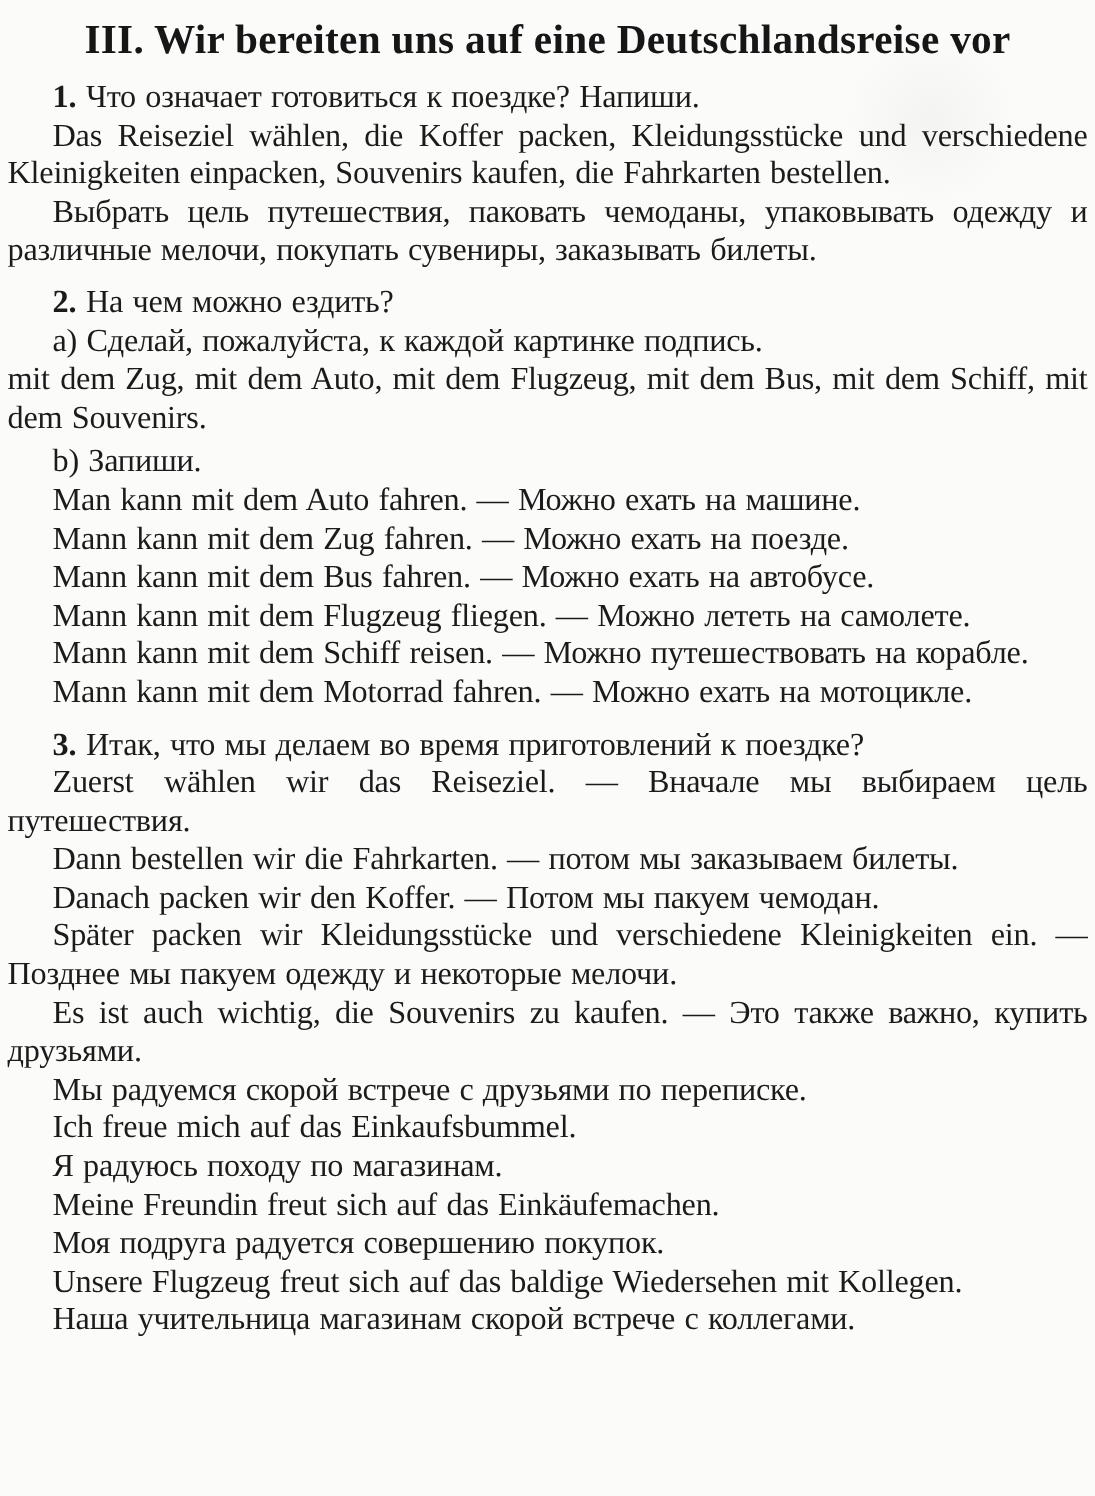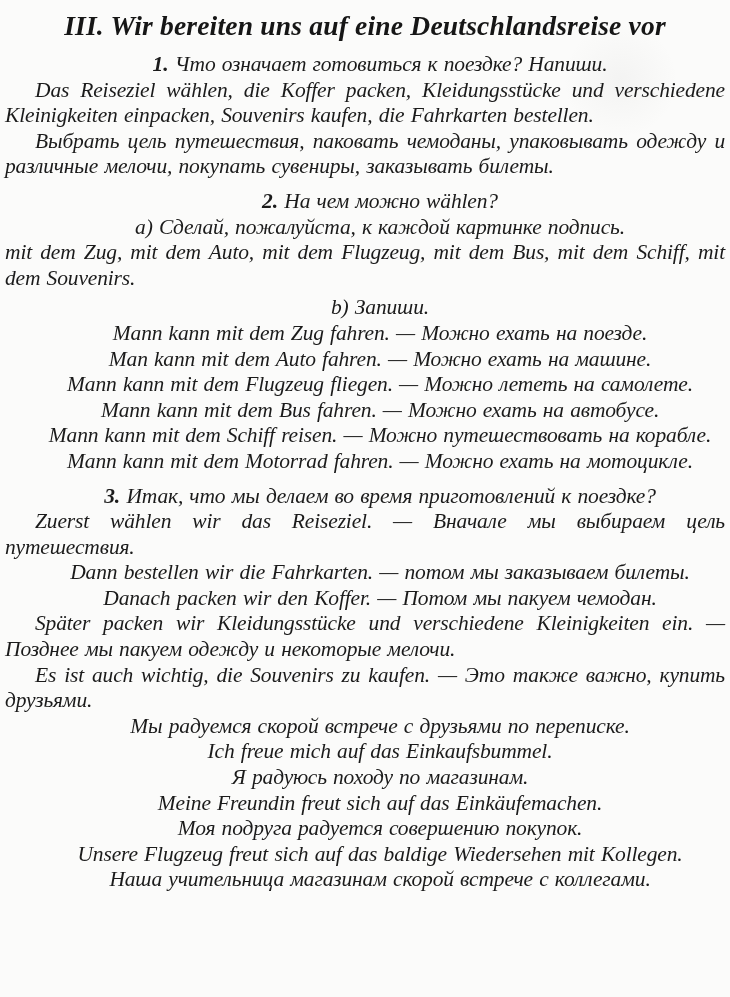--- a/index.html
+++ b/index.html
@@ -15,39 +15,37 @@
     color: #1b1b1b;
   }
   .page {
     box-sizing: border-box;
     width: 730px;
     height: 802px;
     padding: 5px 5px 26px 5px;
     background:
       radial-gradient(circle at 85% 10%, rgba(120,120,120,0.06), rgba(0,0,0,0) 6%),
       #fbfbfa;
-    font-style: italic;
   }
   h1.title {
     margin: 4px 0 7px 0;
     font-size: 27.5px;
     line-height: 34px;
     font-weight: bold;
     text-align: center;
     letter-spacing: 0.2px;
     color: #161616;
   }
   p.para {
     margin: 0;
     font-size: 21.5px;
     line-height: 25.6px;
     text-indent: 30px;
     letter-spacing: -0.15px;
     word-spacing: 1px;
-    text-align: center;
   }
   p.q {
     margin-top: 9px;
   }
   p.sp {
     margin-top: 4px;
   }
   p.jp {
     text-align: justify;
   }
@@ -65,32 +63,32 @@
 <div class="page">
 
   <h1 class="title">III. Wir bereiten uns auf eine Deutschlandsreise vor</h1>
 
   <p class="para q"><b class="num">1.</b><span>Что означает готовиться к поездке? Напиши.</span></p>
 
   <p class="para jp">Das Reiseziel wählen, die Koffer packen, Kleidungsstücke und verschiedene Kleinigkeiten einpacken, Souvenirs kaufen, die Fahrkarten bestellen.</p>
 
   <p class="para jp">Выбрать цель путешествия, паковать чемоданы, упаковывать одежду и различные мелочи, покупать сувениры, заказывать билеты.</p>
 
-  <p class="para q"><b class="num">2.</b><span>На чем можно wählen?</span></p>
+  <p class="para q"><b class="num">2.</b><span>На чем можно ездить?</span></p>
 
   <p class="para">а) Сделай, пожалуйста, к каждой картинке подпись.</p>
 
   <p class="para jp noindent">mit dem Zug, mit dem Auto, mit dem Flugzeug, mit dem Bus, mit dem Schiff, mit dem Souvenirs.</p>
 
   <p class="para sp">b) Запиши.</p>
 
+  <p class="para">Man kann mit dem Auto fahren. — Можно ехать на машине.</p>
   <p class="para">Mann kann mit dem Zug fahren. — Можно ехать на поезде.</p>
-  <p class="para">Man kann mit dem Auto fahren. — Можно ехать на машине.</p>
+  <p class="para">Mann kann mit dem Bus fahren. — Можно ехать на автобусе.</p>
   <p class="para">Mann kann mit dem Flugzeug fliegen. — Можно лететь на самолете.</p>
-  <p class="para">Mann kann mit dem Bus fahren. — Можно ехать на автобусе.</p>
   <p class="para">Mann kann mit dem Schiff reisen. — Можно путешествовать на корабле.</p>
   <p class="para">Mann kann mit dem Motorrad fahren. — Можно ехать на мотоцикле.</p>
 
   <p class="para q"><b class="num">3.</b><span>Итак, что мы делаем во время приготовлений к поездке?</span></p>
 
   <p class="para jp">Zuerst wählen wir das Reiseziel. — Вначале мы выбираем цель путешествия.</p>
   <p class="para">Dann bestellen wir die Fahrkarten. — потом мы заказываем билеты.</p>
   <p class="para">Danach packen wir den Koffer. — Потом мы пакуем чемодан.</p>
   <p class="para jp">Später packen wir Kleidungsstücke und verschiedene Kleinigkeiten ein. — Позднее мы пакуем одежду и некоторые мелочи.</p>
   <p class="para jp">Es ist auch wichtig, die Souvenirs zu kaufen. — Это также важно, купить друзьями.</p>

